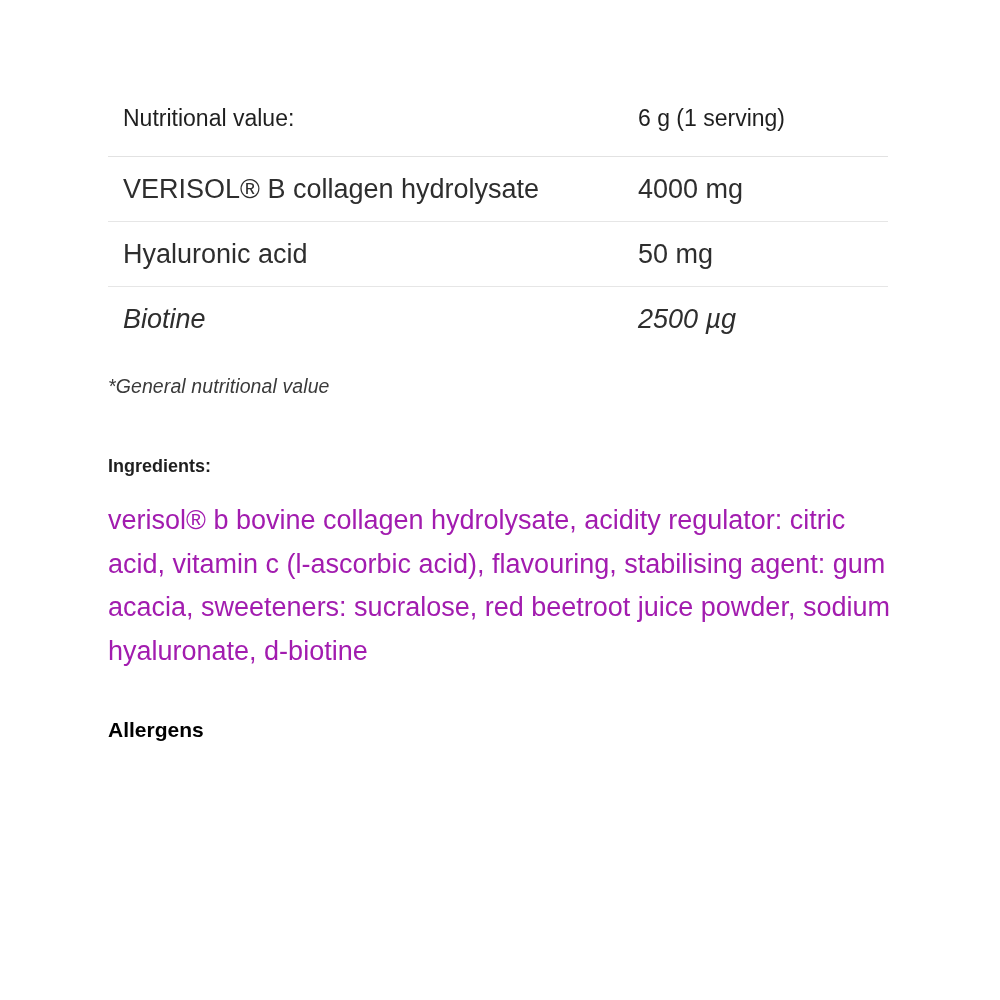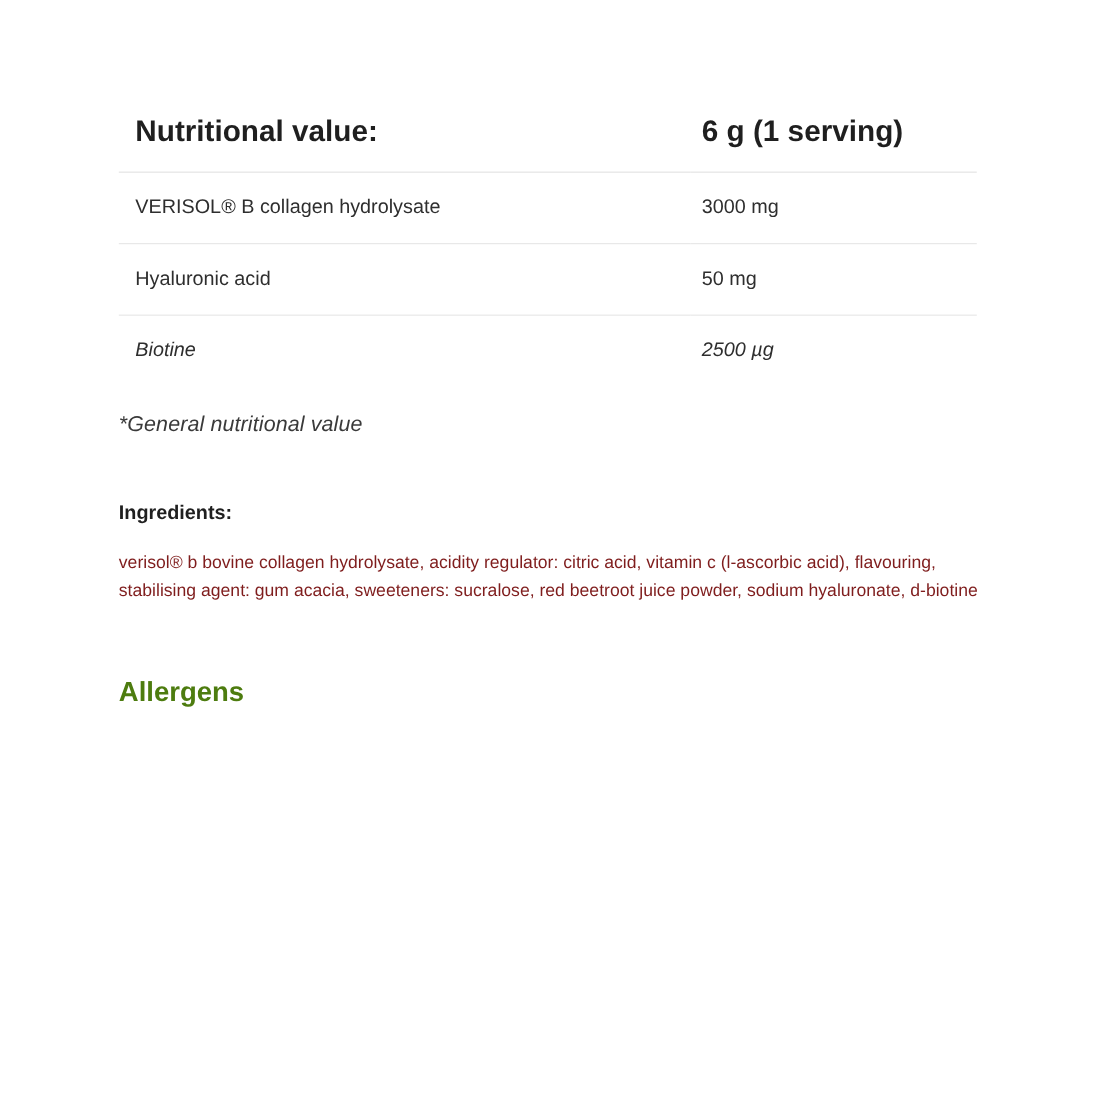--- a/index.html
+++ b/index.html
@@ -30,31 +30,31 @@
     table-layout: fixed;
   }
   .nutrition-table col.col-name { width: 520px; }
   .nutrition-table col.col-value { width: 260px; }
 
   .nutrition-table th,
   .nutrition-table td {
     text-align: left;
     vertical-align: middle;
     padding: 0;
-    font-size: 18px;
+    font-size: 27px;
     line-height: 1.2;
   }
 
   .nutrition-table thead th {
-    font-weight: bold;
+    font-weight: normal;
     color: #1f1f1f;
     height: 62px;
     padding-bottom: 6px;
     border-bottom: 1px solid #e2e2e2;
-    font-size: 27px;
+    font-size: 23px;
   }
   .nutrition-table thead th.th-name { padding-left: 15px; }
   .nutrition-table thead th.th-value { padding-left: 10px; }
 
   .nutrition-table tbody td {
     height: 64px;
     border-bottom: 1px solid #e6e6e6;
     font-weight: normal;
     color: #2e2e2e;
   }
@@ -78,32 +78,32 @@
   .section-heading {
     font-size: 18px;
     font-weight: bold;
     color: #1f1f1f;
     margin-top: 58px;
     margin-bottom: 0;
   }
 
   .body-text {
     margin-top: 22px;
-    font-size: 16px;
+    font-size: 27px;
     line-height: 1.62;
-    color: #7f1d1d;
+    color: #a21caf;
     max-width: 790px;
   }
 
   
   .allergens-heading {
-    font-size: 25px;
+    font-size: 21px;
     font-weight: bold;
-    color: #4d7c0f;
-    margin-top: 64px;
+    color: #000000;
+    margin-top: 44px;
     margin-bottom: 0;
   }
 
   .allergens-text {
     margin-top: 20px;
     font-size: 20.5px;
     font-style: italic;
     font-weight: bold;
     line-height: 1.6;
     color: #2b2b2b;
@@ -122,21 +122,21 @@
     </colgroup>
     <thead>
       <tr>
         <th class="th-name">Nutritional value:</th>
         <th class="th-value">6 g (1 serving)</th>
       </tr>
     </thead>
     <tbody>
       <tr>
         <td class="td-name">VERISOL® B collagen hydrolysate</td>
-        <td class="td-value">3000 mg</td>
+        <td class="td-value">4000 mg</td>
       </tr>
       <tr>
         <td class="td-name">Hyaluronic acid</td>
         <td class="td-value">50 mg</td>
       </tr>
       <tr>
         <td class="td-name">Biotine</td>
         <td class="td-value">2500 µg</td>
       </tr>
     </tbody>

